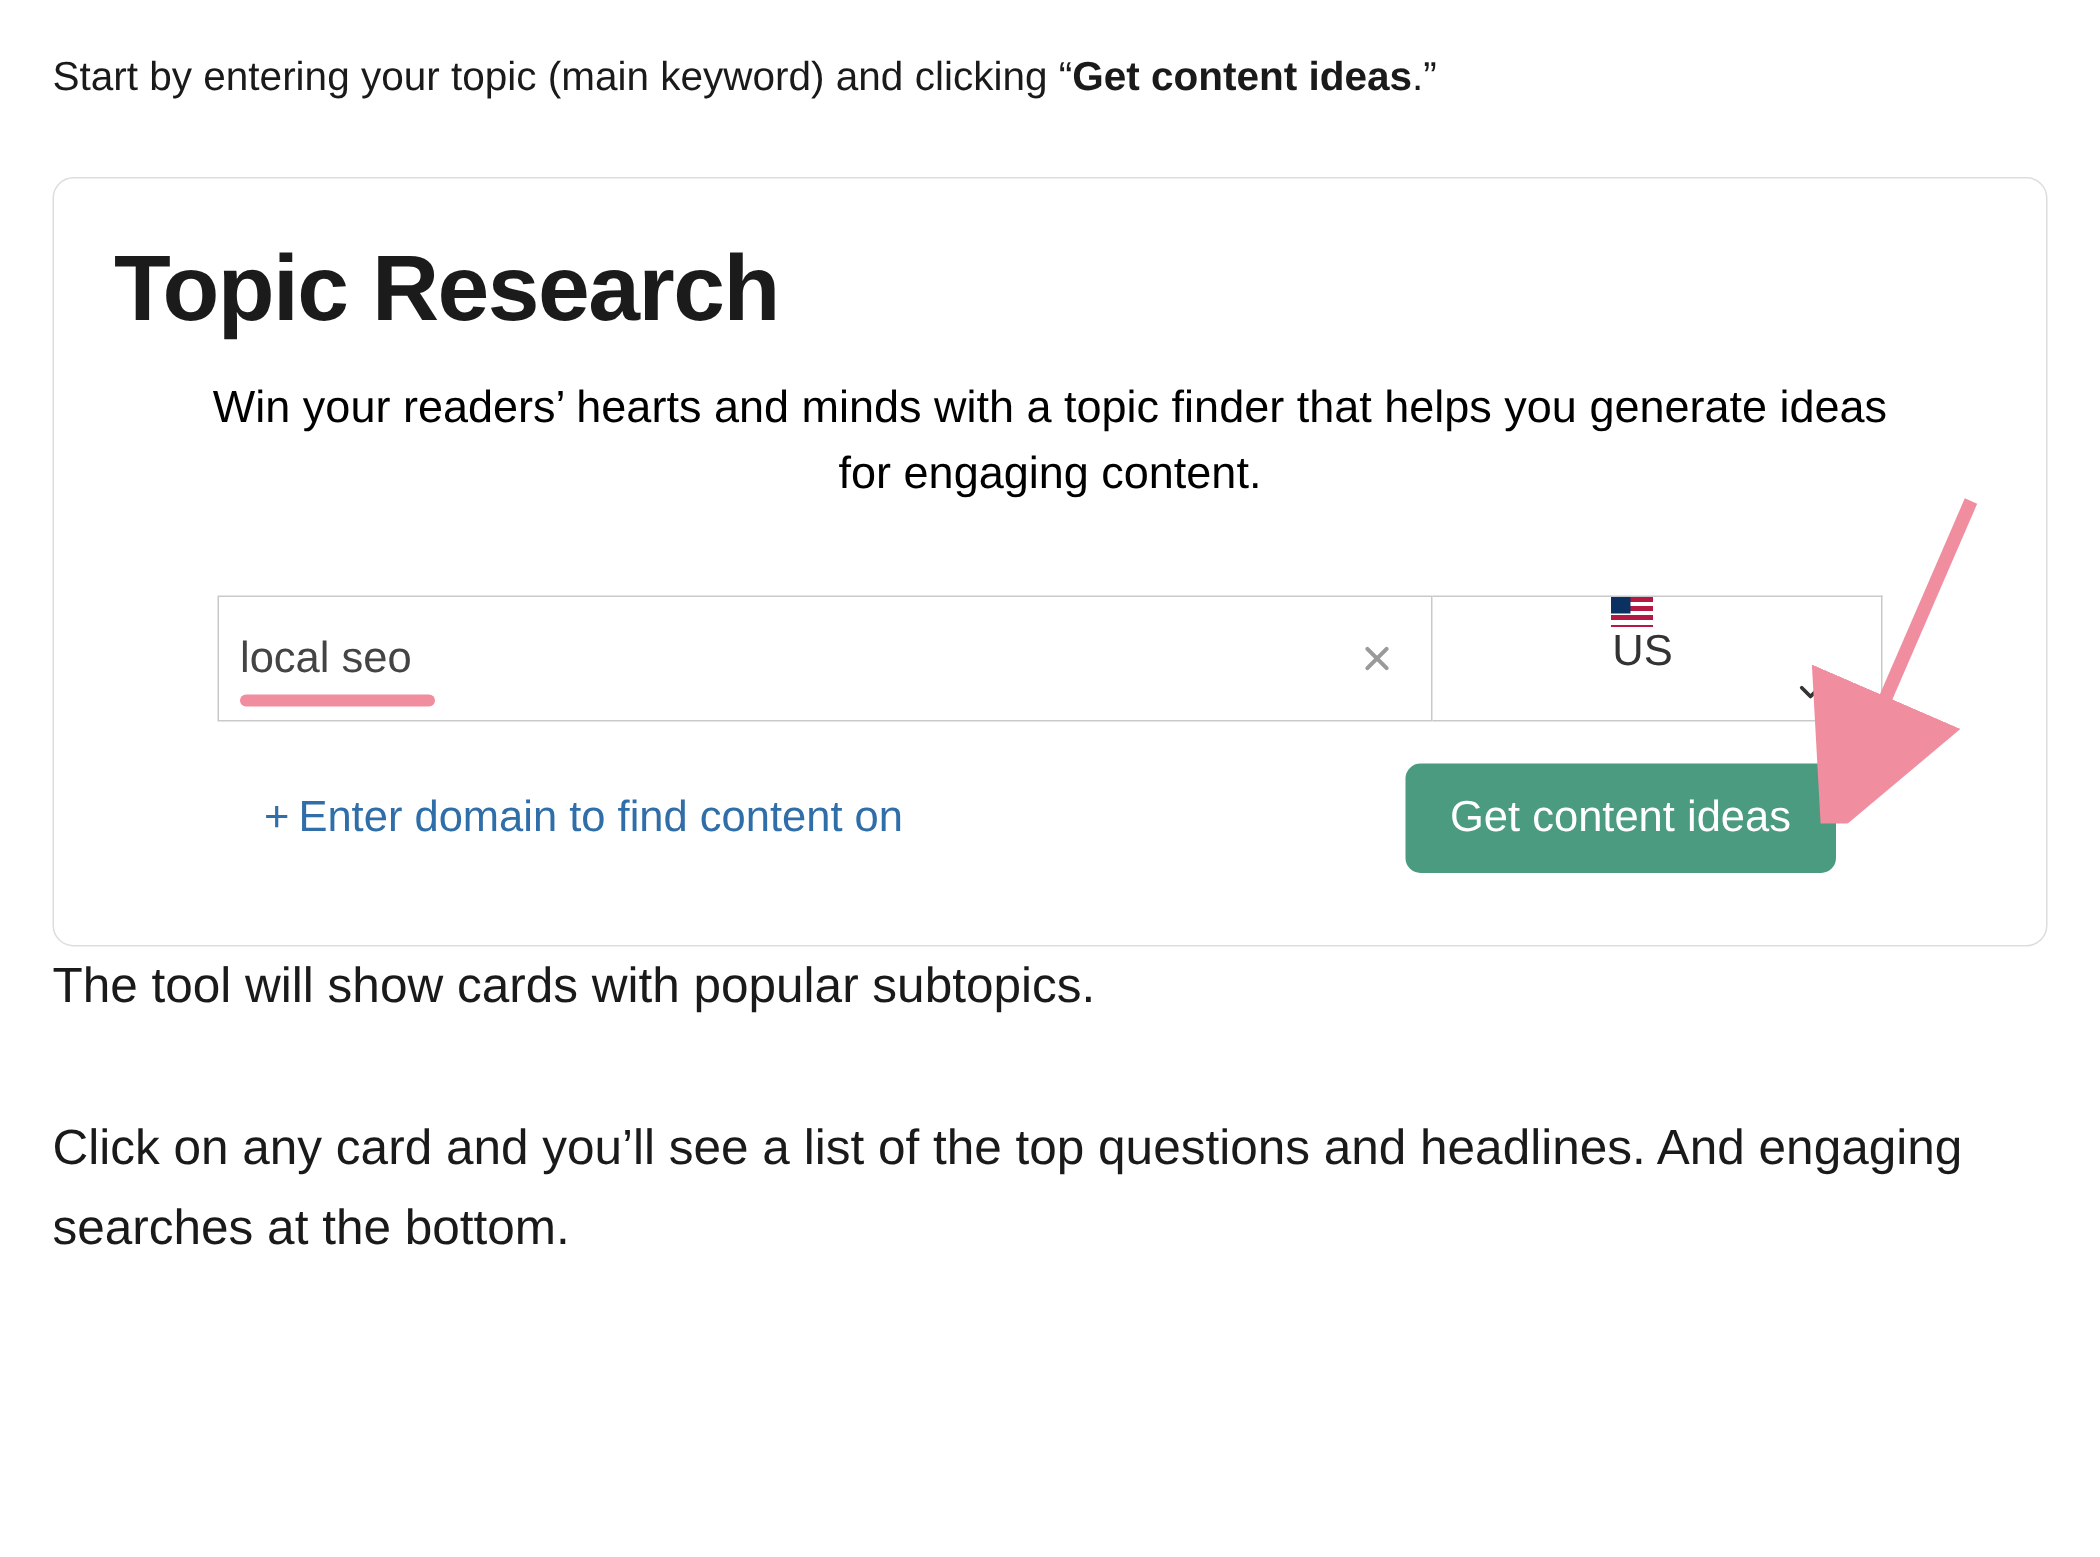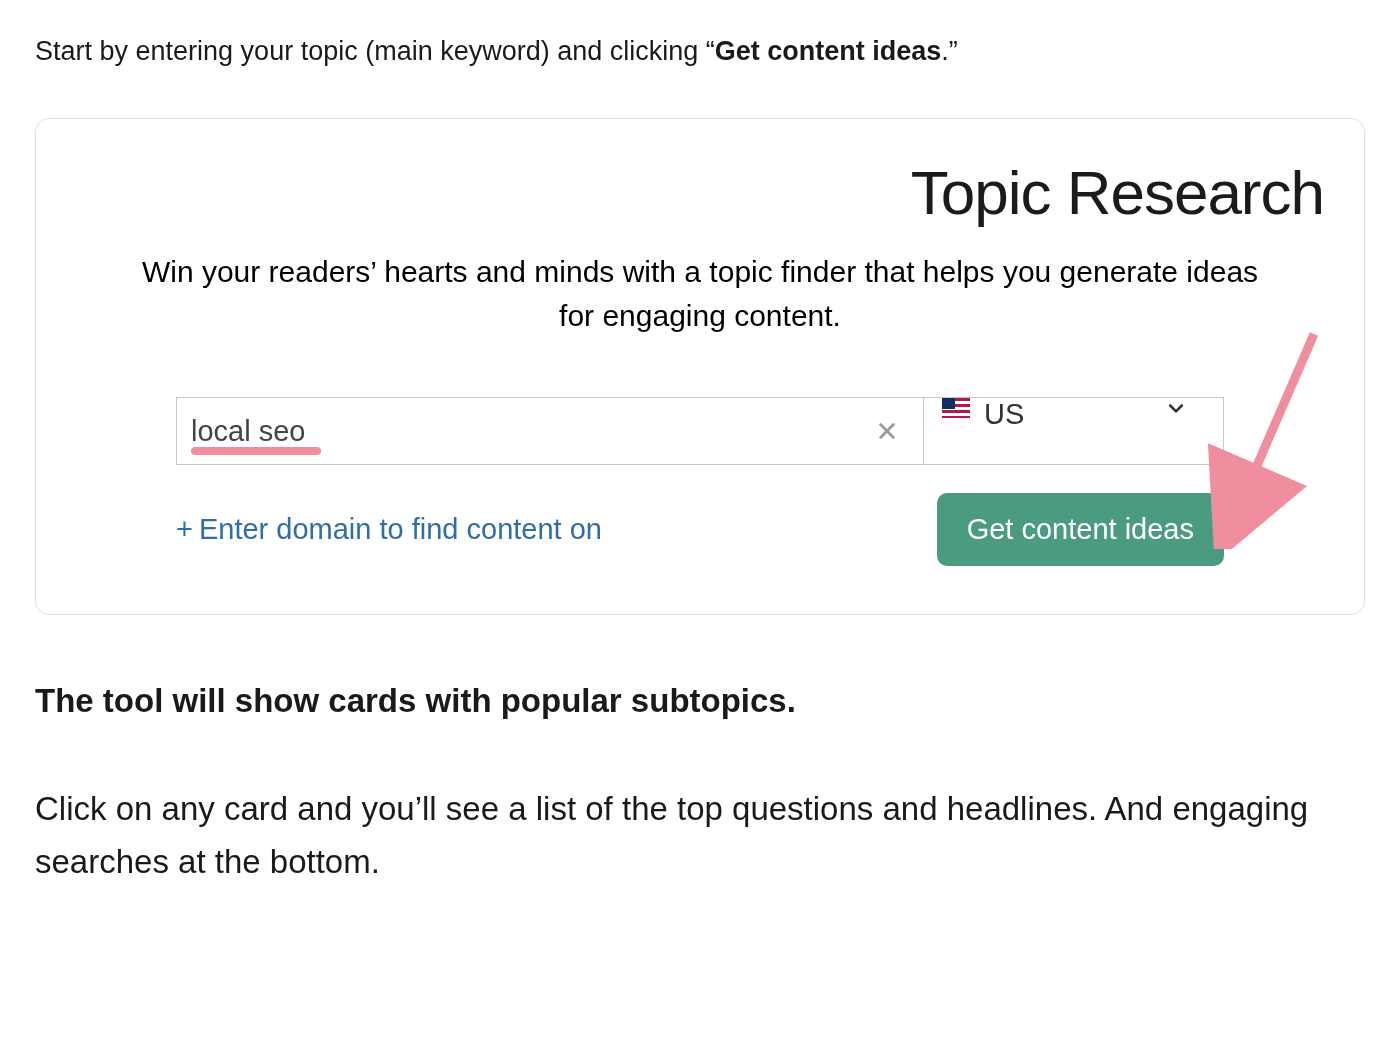--- a/index.html
+++ b/index.html
@@ -18,40 +18,40 @@
     }
     .intro .bold { font-weight: 700; }
     .card {
       border: 1.5px solid #ddd;
       border-radius: 14px;
       padding: 38px 40px 48px 40px;
       position: relative;
       overflow: visible;
     }
     .card-title {
-      text-align: right;
+      text-align: left;
       font-size: 62px;
-      font-weight: 400;
+      font-weight: 700;
       letter-spacing: -1px;
       color: #1b1b1b;
       margin-bottom: 22px;
     }
     .card-sub {
       text-align: center;
       font-size: 30px;
       line-height: 1.45;
       color: #000000;
       margin: 0 auto 60px auto;
       max-width: 1140px;
     }
     .input-row {
       display: flex;
       align-items: stretch;
-      height: 68px;
-      margin: 0 100px;
+      height: 84px;
+      margin: 0 69px;
     }
     .topic-wrap {
       flex: 1;
       display: flex;
       align-items: center;
       border: 1.5px solid #c9c9c9;
       background: #fff;
       padding: 0 18px 0 14px;
       position: relative;
     }
@@ -81,24 +81,25 @@
       height: 36px;
       cursor: pointer;
       color: #9a9a9a;
     }
     .clear-btn svg { width: 22px; height: 22px; }
     .country-select {
       width: 300px;
       border: 1.5px solid #c9c9c9;
       border-left: none;
       display: flex;
-      align-items: flex-start;
+      align-items: center;
       padding: 0 37px 0 18px;
       cursor: pointer;
       position: relative;
+      flex-direction: column;
     }
     .flag {
       width: 28px;
       height: 20px;
       display: inline-block;
       margin-right: 14px;
       background: linear-gradient(to bottom,
         #b31942 0%, #b31942 15%, #fff 15%, #fff 30%,
         #b31942 30%, #b31942 46%, #fff 46%, #fff 61%,
         #b31942 61%, #b31942 77%, #fff 77%, #fff 92%,
@@ -144,21 +145,21 @@
       position: absolute;
       right: 40px;
       top: 210px;
       pointer-events: none;
     }
     .outro {
       font-size: 33px;
       line-height: 1.6;
       color: #1a1a1a;
     }
-    .outro.p1 { margin-top: 60px; margin-bottom: 55px; font-weight: bold; }
+    .outro.p1 { margin-bottom: 55px; }
   </style>
 </head>
 <body>
 
 <p class="intro">
   <span>Start by entering your topic (main keyword) and clicking “</span><span class="bold">Get content ideas</span><span>.”</span>
 </p>
 
 <div class="card">
   <h1 class="card-title">Topic Research</h1>

